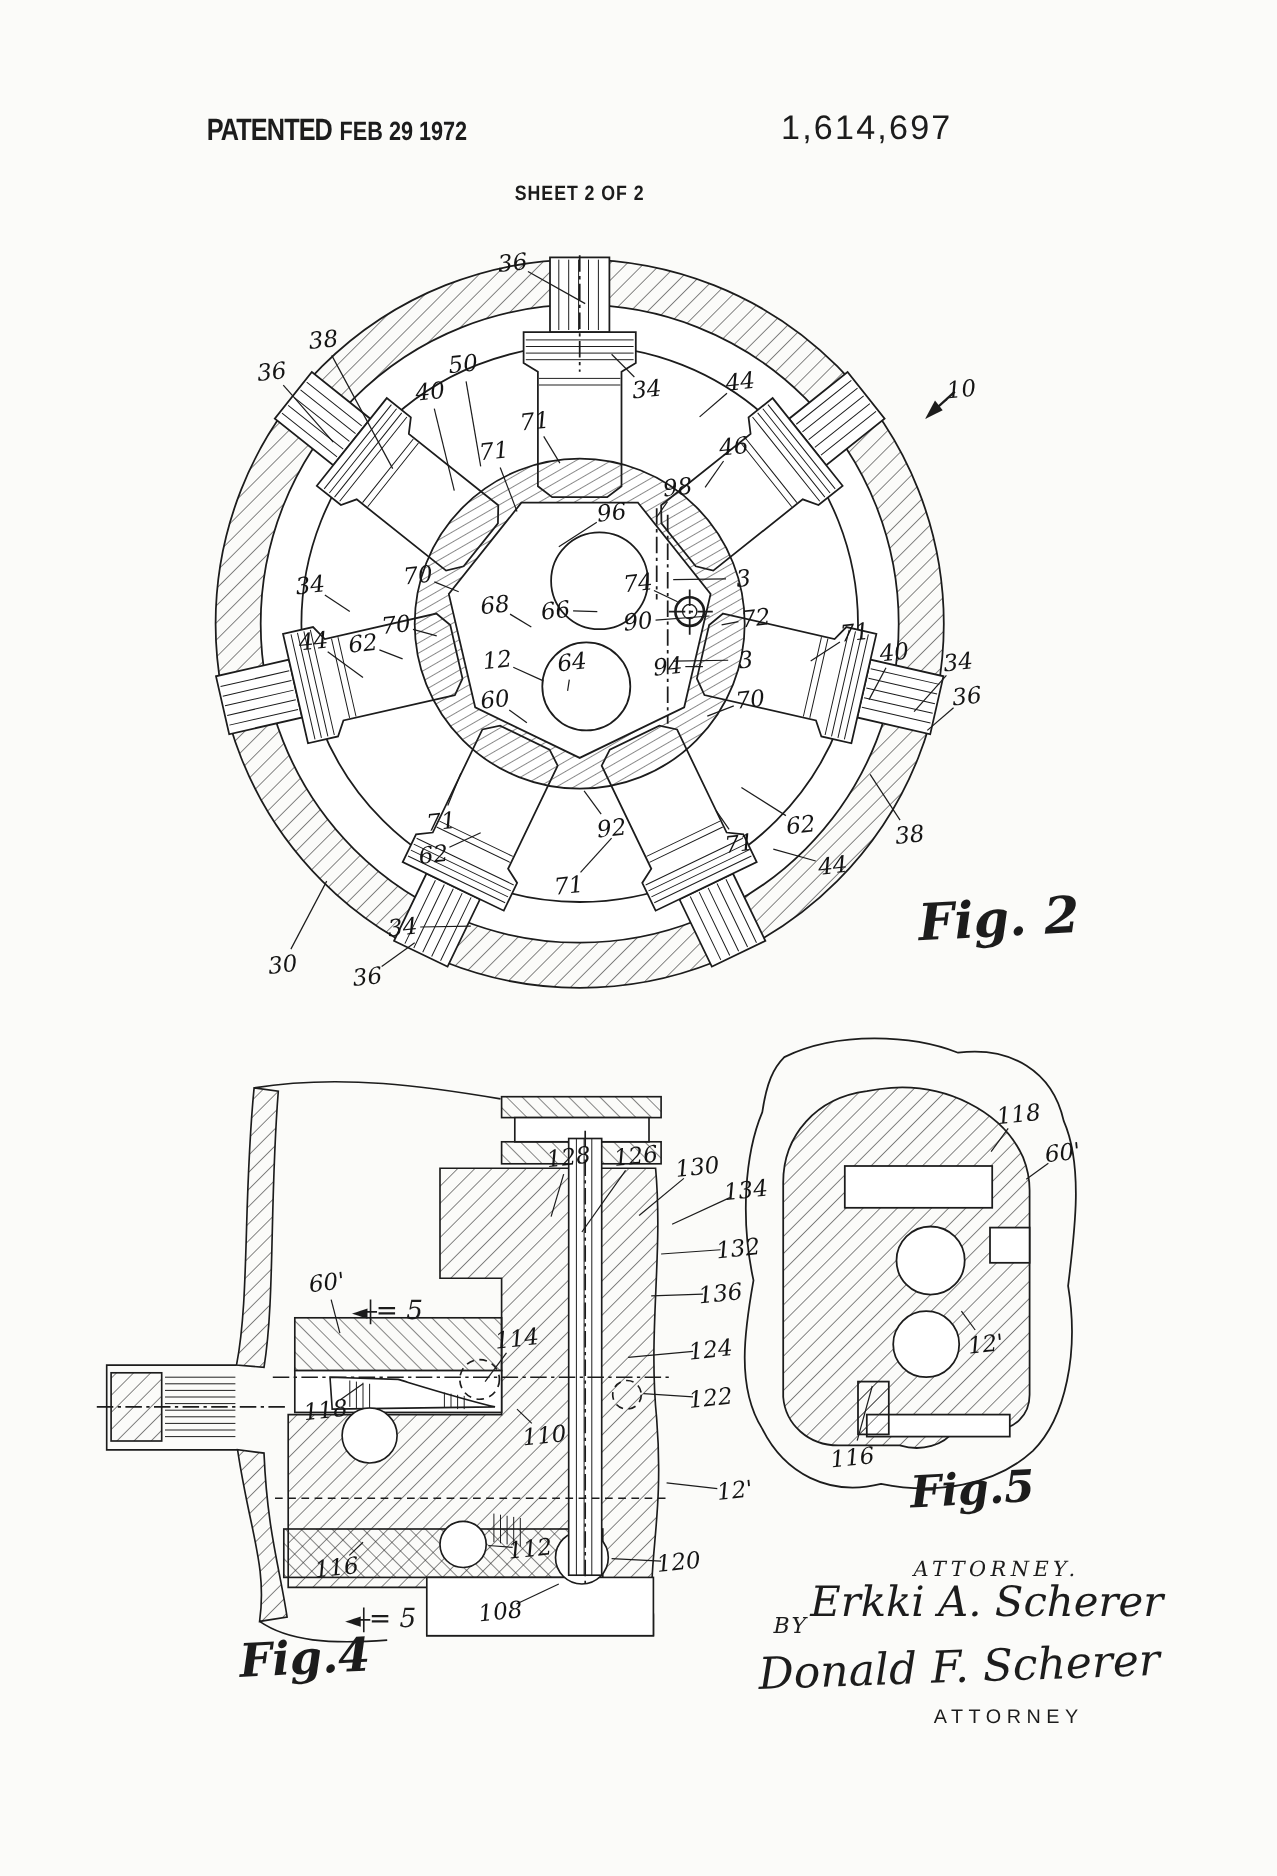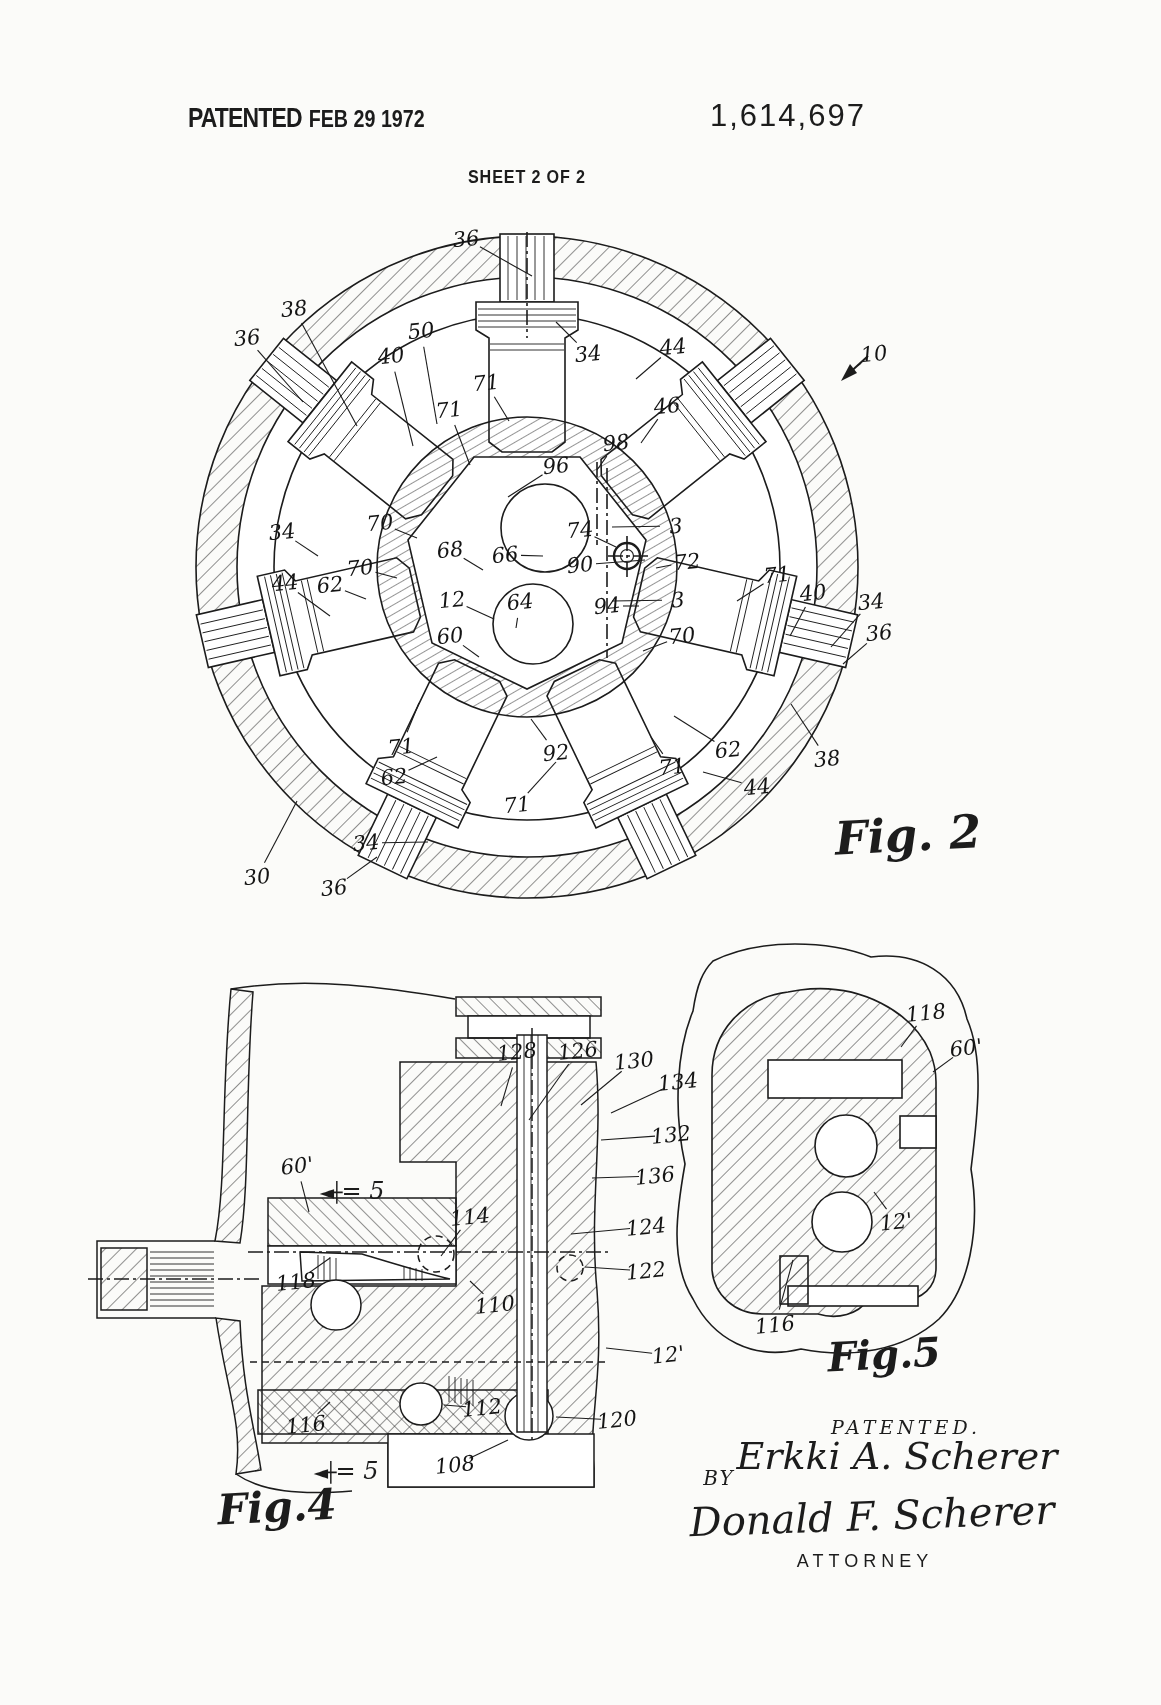--- a/index.html
+++ b/index.html
@@ -41,21 +41,21 @@
   .cap4{left:277px;top:1507px;font-size:42px;}
   .cap5{left:884px;top:1354px;font-size:40px;}
 
   
   .sig{position:absolute;transform:translate(-50%,-50%);white-space:nowrap;
        font-family:"DejaVu Serif",serif;}
   .inventor-label{left:906px;top:1427px;font-size:19px;letter-spacing:4px;font-style:italic;}
   .inventor-name{left:897px;top:1456px;font-size:38px;font-style:italic;}
   .by-label{left:719px;top:1478px;font-size:20px;letter-spacing:2px;font-style:italic;}
   .attorney-sig{left:872px;top:1516px;font-size:40px;font-style:italic;transform:translate(-50%,-50%) rotate(-2deg);}
-  .attorney-label{left:865px;top:1561px;font-size:18px;letter-spacing:5px;font-family:"Liberation Sans",sans-serif;}
+  .attorney-label{left:917px;top:1561px;font-size:18px;letter-spacing:5px;font-family:"Liberation Sans",sans-serif;}
 
   .dash{stroke-dasharray:7 5;}
   .dashdot{stroke-dasharray:15 4 3 4;}
 </style>
 </head>
 <body>
 
 <div class="page">
 
   <svg id="drawing" width="1161" height="1705" viewBox="0 0 1161 1705">
@@ -301,19 +301,19 @@
   <span class="ref" style="left: 926px; top: 1013px;">118</span>
       <span class="ref" style="left: 966px; top: 1048px;">60'</span>
       <span class="ref" style="left: 896px; top: 1222px;">12'</span>
       <span class="ref" style="left: 775px; top: 1325px;">116</span>
     </div>
 
   <div class="caption cap2">Fig. 2</div>
   <div class="caption cap4">Fig.4</div>
   <div class="caption cap5">Fig.5</div>
 
-  <div class="sig inventor-label">PATENTED.</div>
+  <div class="sig inventor-label">ATTORNEY.</div>
   <div class="sig inventor-name">Erkki A. Scherer</div>
   <div class="sig by-label">BY</div>
   <div class="sig attorney-sig">Donald F. Scherer</div>
   <div class="sig attorney-label">ATTORNEY</div>
 
 </div>
 
 </body></html>

